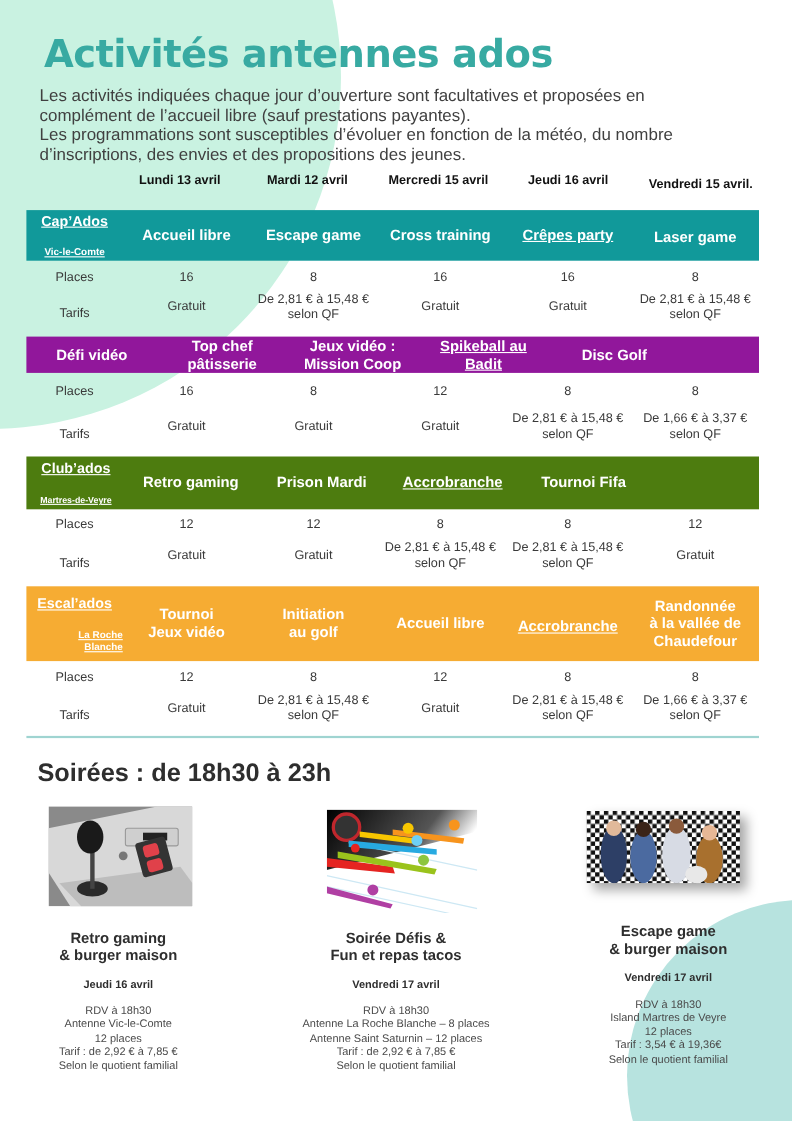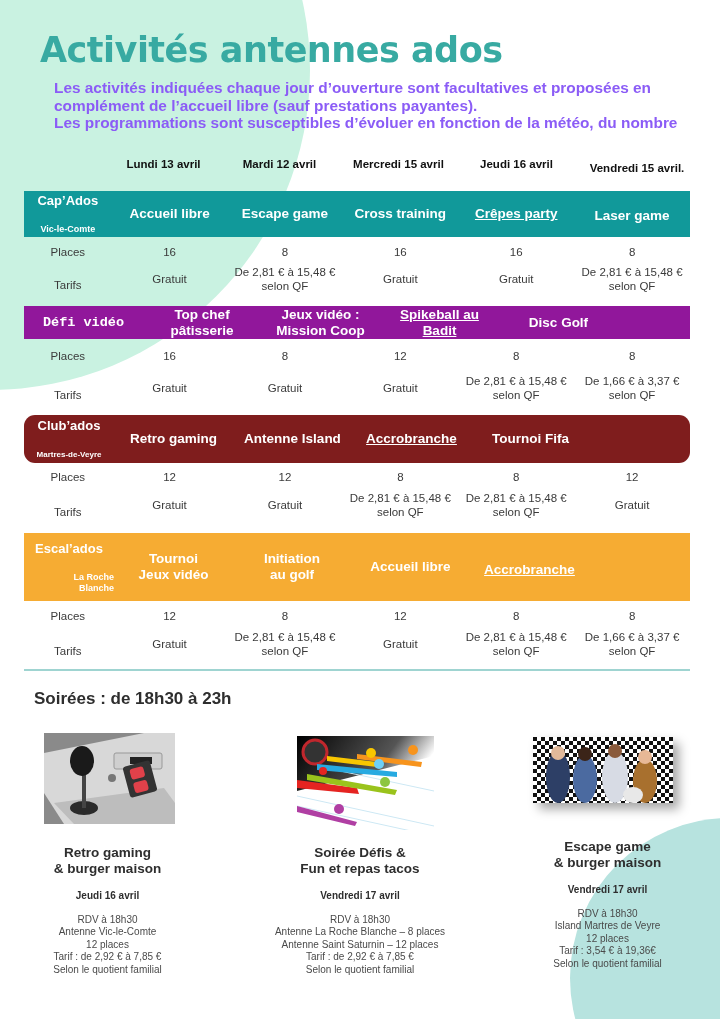--- a/index.html
+++ b/index.html
@@ -5,67 +5,68 @@
   * { box-sizing: border-box; margin: 0; padding: 0; }
   html, body { width: 720px; height: 1019px; background: #ffffff; overflow: hidden; }
   body { position: relative; font-family: "Liberation Sans", sans-serif; color: #3a3a3a; }
 
   .blob-top { position: absolute; left: -330px; top: -250px; width: 640px; height: 640px; border-radius: 50%; background: #c9f2e1; z-index: 0; }
   .blob-bottom { position: absolute; left: 570px; top: 818px; width: 320px; height: 320px; border-radius: 50%; background: #b7e3df; z-index: 0; }
 
   .layer { position: absolute; z-index: 1; }
 
   .title { left: 40px; top: 30px; font-family: "DejaVu Sans", sans-serif; font-weight: bold; font-size: 35px; color: #38aaa2; letter-spacing: -0.5px; }
-  .intro { left: 54px; top: 79px; width: 660px; font-weight: bold; font-size: 15.4px; line-height: 17.6px; color: #8b5cf6; }
+  .intro { left: 36px; top: 79px; width: 660px; font-weight: normal; font-size: 15.4px; line-height: 17.6px; color: #404040; }
 
   .day-head { top: 158px; height: 20px; width: 119px; text-align: center; font-weight: bold; font-size: 11.5px; color: #111; }
 
   .band { left: 24px; width: 666px; display: flex; align-items: center; color: #fff; font-weight: bold; }
   .band .cell { text-align: center; font-size: 13.5px; line-height: 16px; }
-  .band .c0 { width: 90px; }
+  .band .c0 { width: 90px; text-decoration: underline; }
   .band .c1 { width: 119px; }
   .band .c2 { width: 118px; }
   .band .c3 { width: 119px; }
   .band .c4 { width: 119px; text-decoration: underline; }
   .band .c5 { width: 119px; }
   .antenne-name { display: block; font-size: 13px; line-height: 15px; }
   .antenne-loc { display: block; font-size: 9px; line-height: 11px; }
 
   .row { left: 24px; width: 666px; display: flex; align-items: center; font-size: 11.5px; color: #3a3a3a; line-height: 14px; }
   .row .cell { text-align: center; }
   .row .c0 { width: 90px; }
   .row .c1 { width: 119px; }
   .row .c2 { width: 118px; }
   .row .c3 { width: 119px; }
   .row .c4 { width: 119px; }
   .row .c5 { width: 119px; }
 
   .divider { left: 24px; top: 669px; width: 666px; height: 1.5px; background: #9fd4d1; }
 
-  .soirees-title { left: 34px; top: 689px; font-size: 17px; font-weight: bold; color: #2e2e2e; }
+  .soirees-title { left: 34px; top: 689px; font-size: 23px; font-weight: bold; color: #2e2e2e; }
 
   .photo { border: 0; overflow: hidden; }
   .photo svg { display: block; }
 
   .ev-title { text-align: center; font-weight: bold; font-size: 13.5px; line-height: 16px; color: #2e2e2e; }
   .ev-date { text-align: center; font-weight: bold; font-size: 10px; color: #2e2e2e; }
   .ev-info { text-align: center; font-size: 10px; line-height: 12.4px; color: #4a4a4a; }
 </style>
 </head>
 <body>
 
 <div class="blob-top"></div>
 <div class="blob-bottom"></div>
 
 <h1 class="layer title">Activités antennes ados</h1>
 
 <div class="layer intro">
   <div>Les activités indiquées chaque jour d’ouverture sont facultatives et proposées en</div>
   <div>complément de l’accueil libre (sauf prestations payantes).</div>
   <div>Les programmations sont susceptibles d’évoluer en fonction de la météo, du nombre</div>
+  <div>d’inscriptions, des envies et des propositions des jeunes.</div>
 </div>
 
 <div class="layer day-head" style="left:104px;">Lundi 13 avril</div>
 <div class="layer day-head" style="left:220px;">Mardi 12 avril</div>
 <div class="layer day-head" style="left:339px;">Mercredi 15 avril</div>
 <div class="layer day-head" style="left:457px;">Jeudi 16 avril</div>
 <div class="layer day-head" style="left:567px; top:162px; width:140px;">Vendredi 15 avril.</div>
 
 <div class="layer band" style="top:191px; height:46px; background:#11999a;">
   <div class="cell c0" style="white-space: pre-line;">
@@ -101,21 +102,21 @@
   <div class="cell c4">
       <div>Gratuit</div>
     </div>
   <div class="cell c5">
       <div>De 2,81 € à 15,48 €</div>
       <div>selon QF</div>
     </div>
 </div>
 
 <div class="layer band" style="top:306px; height:33px; background:#91179b;">
-  <div class="cell c1" style="white-space: pre-line; font-family: Liberation Mono, monospace;">Défi vidéo</div>
+  <div class="cell c1" style="white-space: pre-line;">Défi vidéo</div>
   <div class="cell c2" style="white-space:pre-line;">Top chef
 pâtisserie</div>
   <div class="cell c3" style="white-space:pre-line;">Jeux vidéo :
 Mission Coop</div>
   <div class="cell c4" style="white-space:pre-line;">Spikeball au
 Badit</div>
   <div class="cell c5" style="white-space: pre-line;">Disc Golf</div>
 </div>
 <div class="layer row" style="top:347px; height:18px;">
   <div class="cell c0">Places</div>
@@ -139,27 +140,27 @@
   <div class="cell c4">
       <div>De 2,81 € à 15,48 €</div>
       <div>selon QF</div>
     </div>
   <div class="cell c5">
       <div>De 1,66 € à 3,37 €</div>
       <div>selon QF</div>
     </div>
 </div>
 
-<div class="layer band" style="top:415px; height:48px; background:#7f1d1d;border-radius:11px;">
+<div class="layer band" style="top:415px; height:48px; background:#4d7c0f;">
   <div class="cell c0" style="white-space: pre-line;">
     <span class="antenne-name">Club’ados</span>
     <span class="antenne-loc" style="font-size:8px;">Martres-de-Veyre</span>
   </div>
   <div class="cell c1" style="white-space: pre-line;">Retro gaming</div>
-  <div class="cell c3" style="white-space: pre-line;">Antenne Island</div>
+  <div class="cell c3" style="white-space: pre-line;">Prison Mardi</div>
   <div class="cell c4" style="white-space: pre-line;">Accrobranche</div>
   <div class="cell c5" style="white-space: pre-line;">Tournoi Fifa</div>
 </div>
 <div class="layer row" style="top:468px; height:18px;">
   <div class="cell c0">Places</div>
   <div class="cell c1">12</div>
   <div class="cell c2">12</div>
   <div class="cell c3">8</div>
   <div class="cell c4">8</div>
   <div class="cell c5">12</div>
@@ -190,20 +191,23 @@
     <span class="antenne-name">Escal’ados</span>
     <span class="antenne-loc" style="white-space:pre-line;text-align:right;">La Roche
 Blanche</span>
   </div>
   <div class="cell c1" style="white-space:pre-line;">Tournoi
 Jeux vidéo</div>
   <div class="cell c2" style="white-space:pre-line;">Initiation
 au golf</div>
   <div class="cell c3" style="white-space: pre-line;">Accueil libre</div>
   <div class="cell c4" style="padding-top: 6px; white-space: pre-line;">Accrobranche</div>
+  <div class="cell c5" style="white-space:pre-line;">Randonnée
+à la vallée de
+Chaudefour</div>
 </div>
 <div class="layer row" style="top:607px; height:18px;">
   <div class="cell c0">Places</div>
   <div class="cell c1">12</div>
   <div class="cell c2">8</div>
   <div class="cell c3">12</div>
   <div class="cell c4">8</div>
   <div class="cell c5">8</div>
 </div>
 <div class="layer row" style="top:630px; height:30px; align-items:flex-start;">

